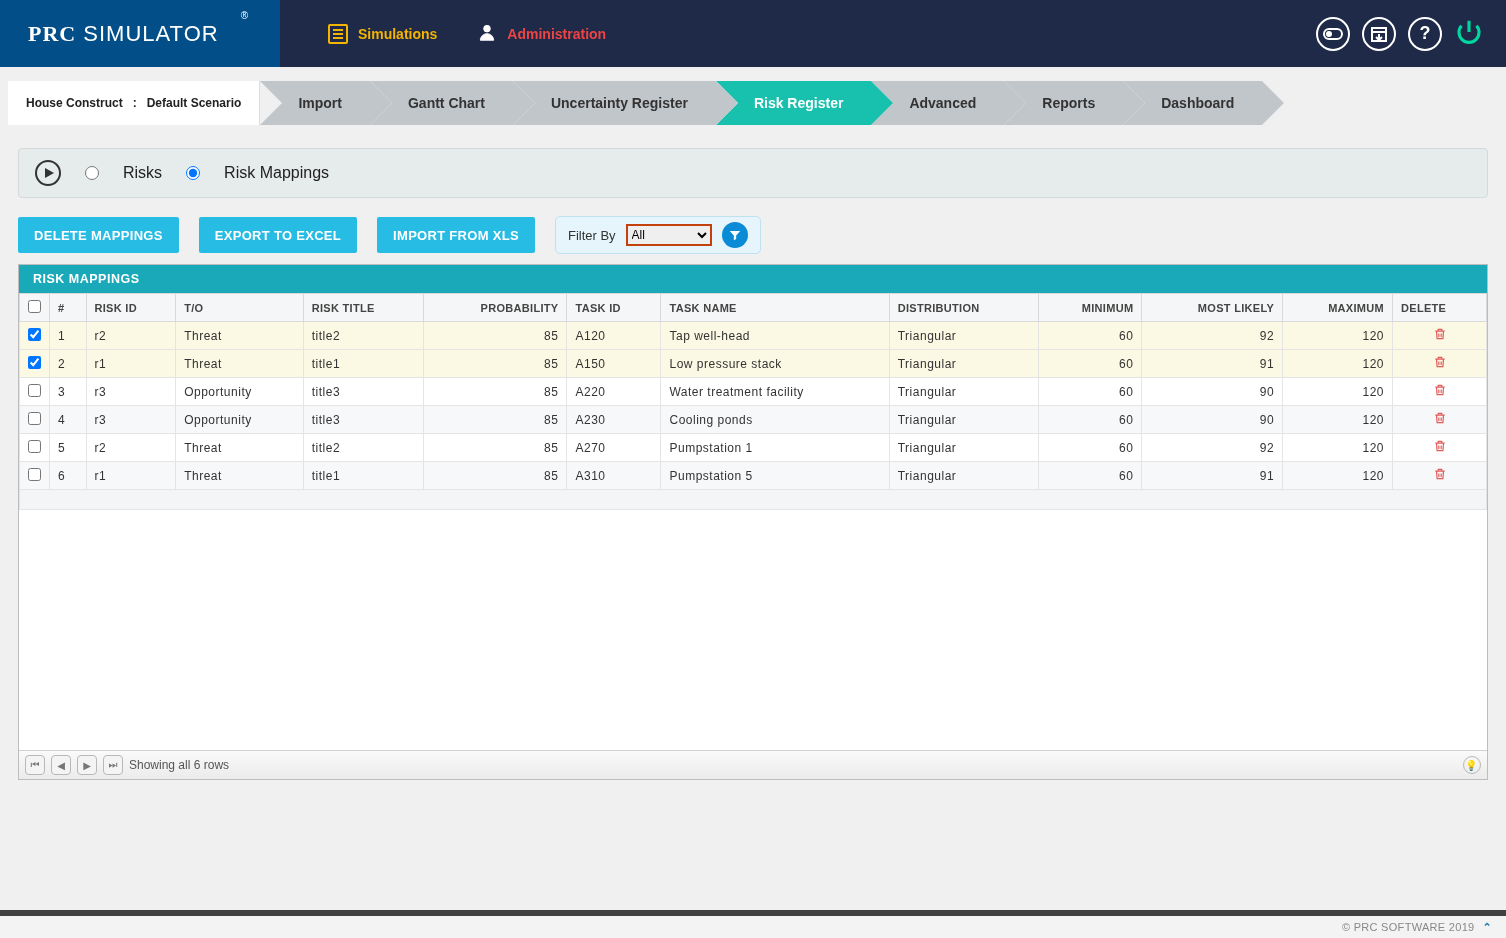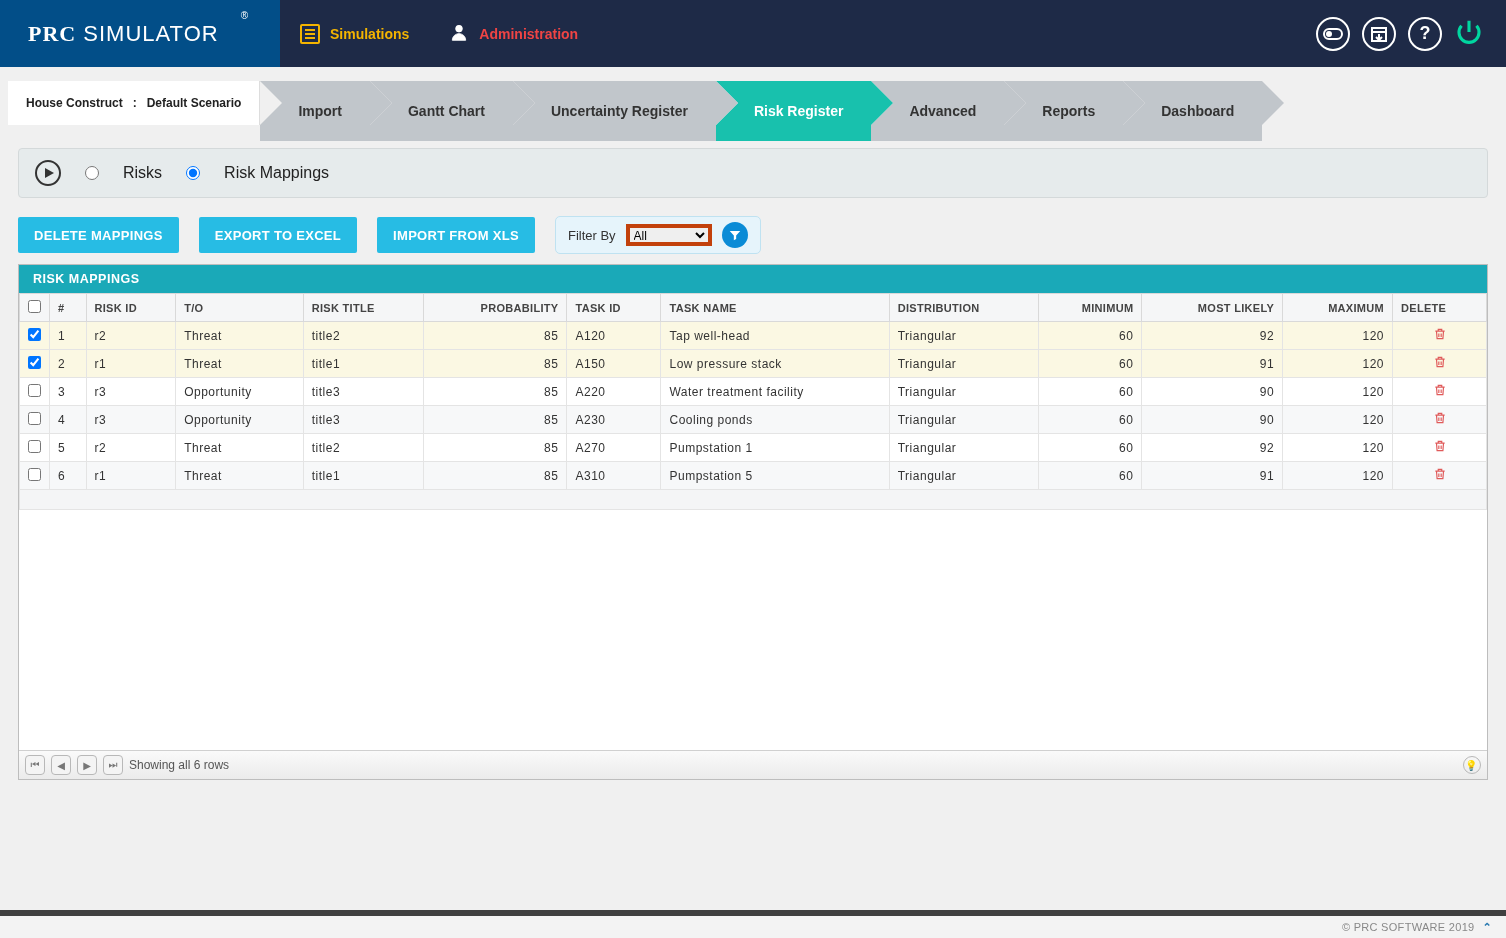--- a/index.html
+++ b/index.html
@@ -50,21 +50,21 @@
   }
   .nav-item {
     display: flex;
     align-items: center;
     gap: 10px;
     color: #ef4444;
     font-size: 14px;
     font-weight: 600;
     cursor: pointer;
   }
-  .nav-item.active { color: #f4b400; }
+  .nav-item.active { color: #f4b400; margin-left: 28px; }
   .nav-item .nicon {
     display: inline-flex;
     width: 20px;
     height: 20px;
     border: 2px solid currentColor;
     border-radius: 2px;
     align-items: center;
     justify-content: center;
   }
   .nav-item .nicon span { display:block; width:10px; height:2px; background:currentColor; box-shadow: 0 4px 0 currentColor, 0 -4px 0 currentColor; }
@@ -102,21 +102,21 @@
     align-items:center;
     font-size:12px;
     font-weight:600;
     color:#222;
     border-right:1px solid #ddd;
   }
   .tab-first span.sep{ margin:0 10px; font-weight:700;}
   .arrow-tab {
     position:relative;
     background:#c1c6cb;
-    height:60px;
+    height:44px;
     padding: 0 28px 0 38px;
     display:flex;
     align-items:center;
     font-size:14px;
     font-weight:600;
     color:#333;
     cursor:pointer;
   }
   .arrow-tab::after {
     content:"";
@@ -188,21 +188,21 @@
     background:#e6f4fb;
     border:1px solid #bfe2f1;
     height:38px;
     padding:0 12px;
     border-radius:5px;
   }
   .filterwrap select {
     height:22px;
     width:86px;
     font-size:12px;
-    border:4px solid #c2410c;
+    border:2px solid #c2410c;
   }
   .filterwrap .ficon {
     width:26px;height:26px;border-radius:50%;background:#0a8bd6;display:flex;align-items:center;justify-content:center;cursor:pointer;
   }
   
   .panel {
     margin: 0 18px;
     border:1px solid #bdbdbd;
     background:#fff;
   }

